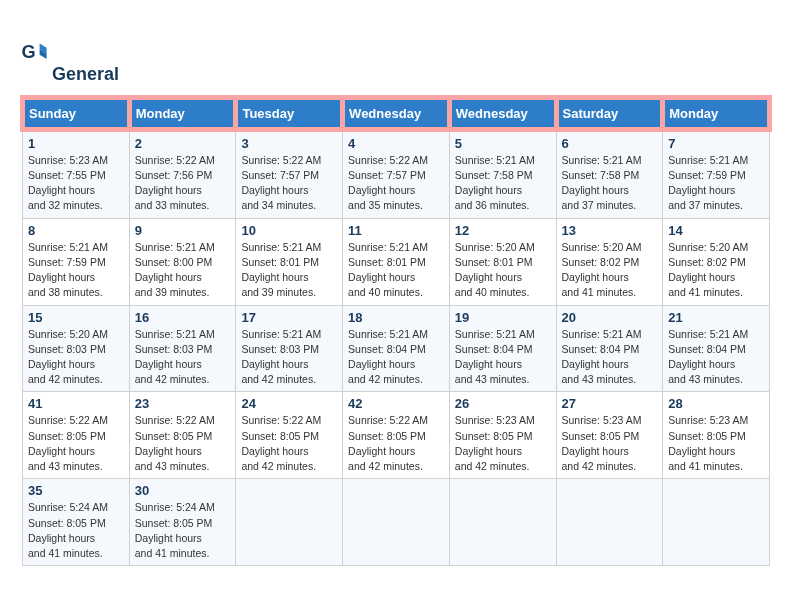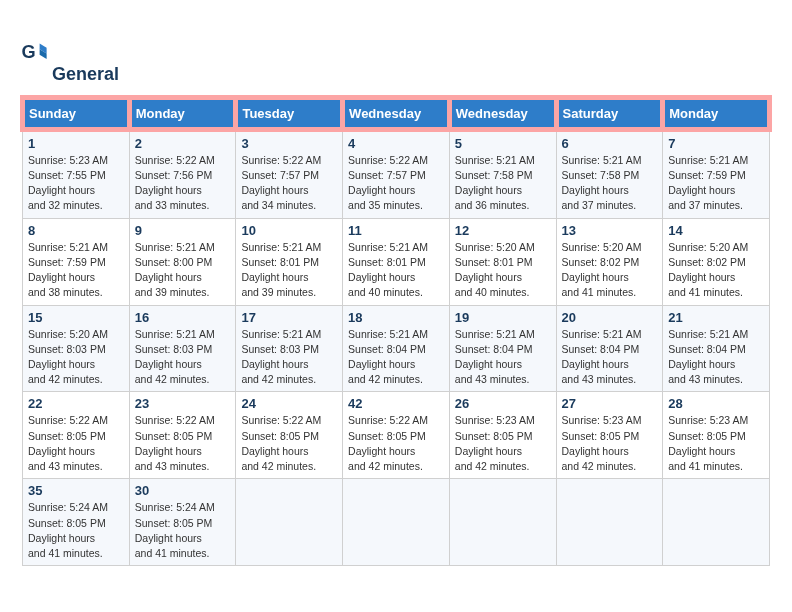--- a/index.html
+++ b/index.html
@@ -210,21 +210,21 @@
         <div class="day-num">20</div>
         <div class="day-info">Sunrise: 5:21 AM<br>Sunset: 8:04 PM<br>Daylight hours<br>and 43 minutes.</div>
       </td>
         <td>
         <div class="day-num">21</div>
         <div class="day-info">Sunrise: 5:21 AM<br>Sunset: 8:04 PM<br>Daylight hours<br>and 43 minutes.</div>
       </td>
       </tr>
       <tr>
         <td>
-        <div class="day-num">22</div>
+        <div class="day-num">41</div>
         <div class="day-info">Sunrise: 5:22 AM<br>Sunset: 8:05 PM<br>Daylight hours<br>and 43 minutes.</div>
       </td>
         <td>
         <div class="day-num">23</div>
         <div class="day-info">Sunrise: 5:22 AM<br>Sunset: 8:05 PM<br>Daylight hours<br>and 43 minutes.</div>
       </td>
         <td>
         <div class="day-num">24</div>
         <div class="day-info">Sunrise: 5:22 AM<br>Sunset: 8:05 PM<br>Daylight hours<br>and 42 minutes.</div>
       </td>

